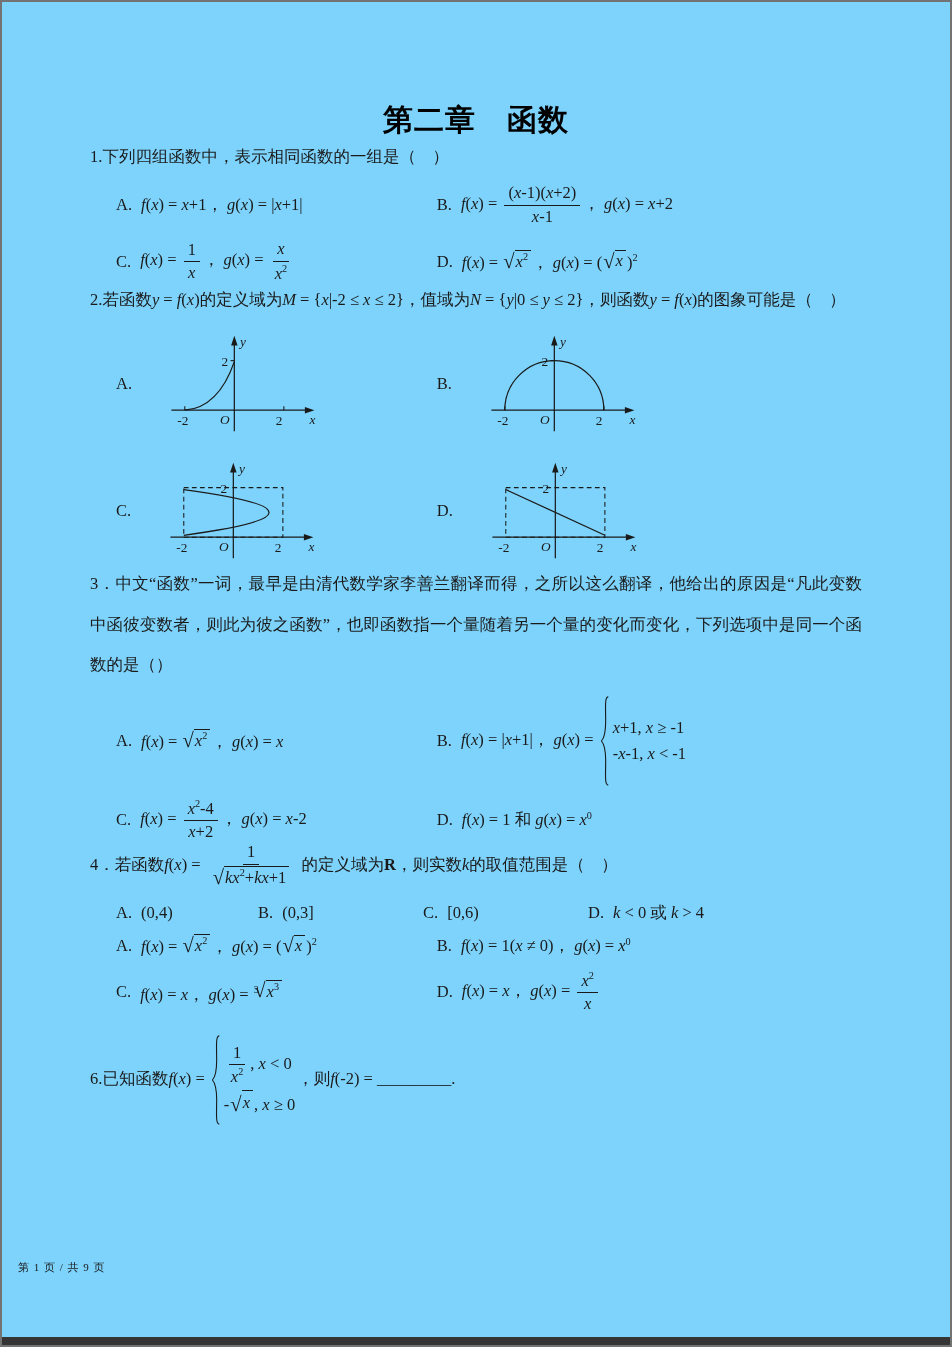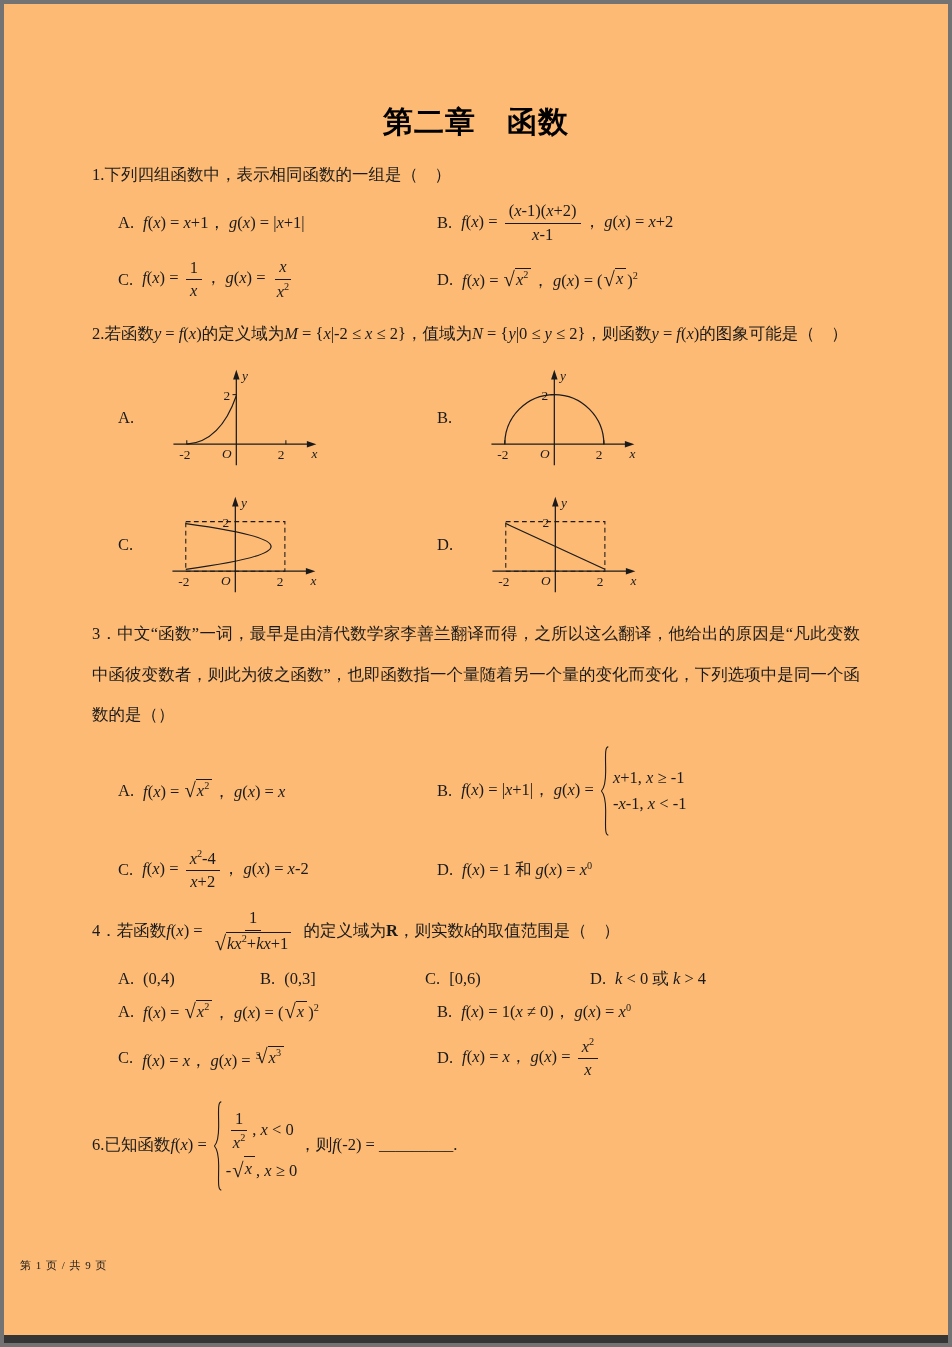--- a/index.html
+++ b/index.html
@@ -2,27 +2,27 @@
 <html><head>
 <meta charset="utf-8">
 <style>
   * { margin:0; padding:0; box-sizing:border-box; }
   html,body { background:#fff; }
   body {
     width:952px; height:1347px; position:relative; overflow:hidden;
     font-family:"Liberation Serif","DejaVu Serif",serif; color:#1a1a1a;
   }
   .page {
-    position:absolute; inset:0; background:#fdba74;
-    border:4px solid #737373;
+    position:absolute; inset:0; background:#7dd3fc;
+    border:2px solid #737373;
     padding:98px 88px 0 88px;
   }
   .title { text-align:center; font-size:30px; font-weight:bold; color:#000; letter-spacing:1px; }
   .section { font-size:17.5px; font-weight:bold; margin-top:46px; }
-  .stem { font-size:16.5px; margin-top:16px; line-height:1.95; }
+  .stem { font-size:16.5px; margin-top:0; line-height:1.95; }
   .para { line-height:2.45; text-align:justify; }
   .opts { margin-top:10px; padding-left:26px; display:grid; }
   .two-col { grid-template-columns:43% 57%; row-gap:12px; }
   .four-col { grid-template-columns:142px 165px 165px 1fr; }
   .opt { display:flex; align-items:center; gap:9px; font-size:16.5px; }
   .opt-label { flex:0 0 auto; }
 
   
   .math i { font-style:italic; }
   .math b { font-style:normal; font-weight:bold; }

